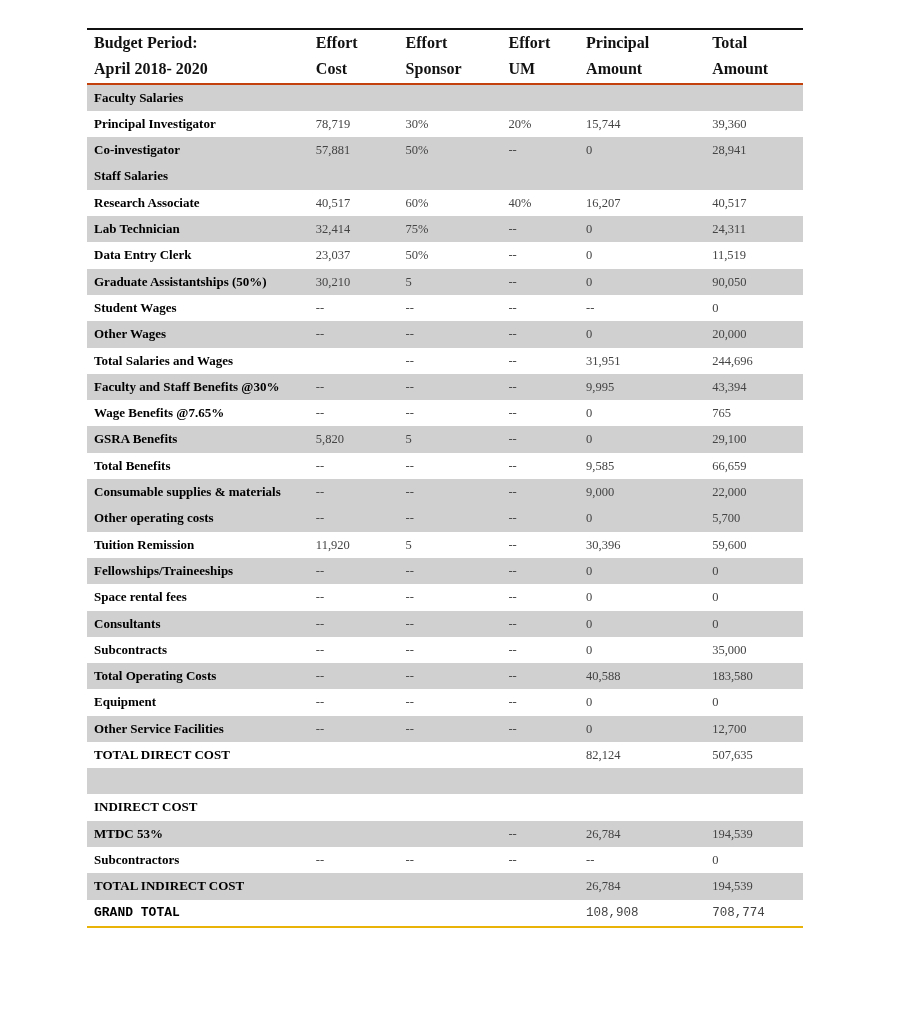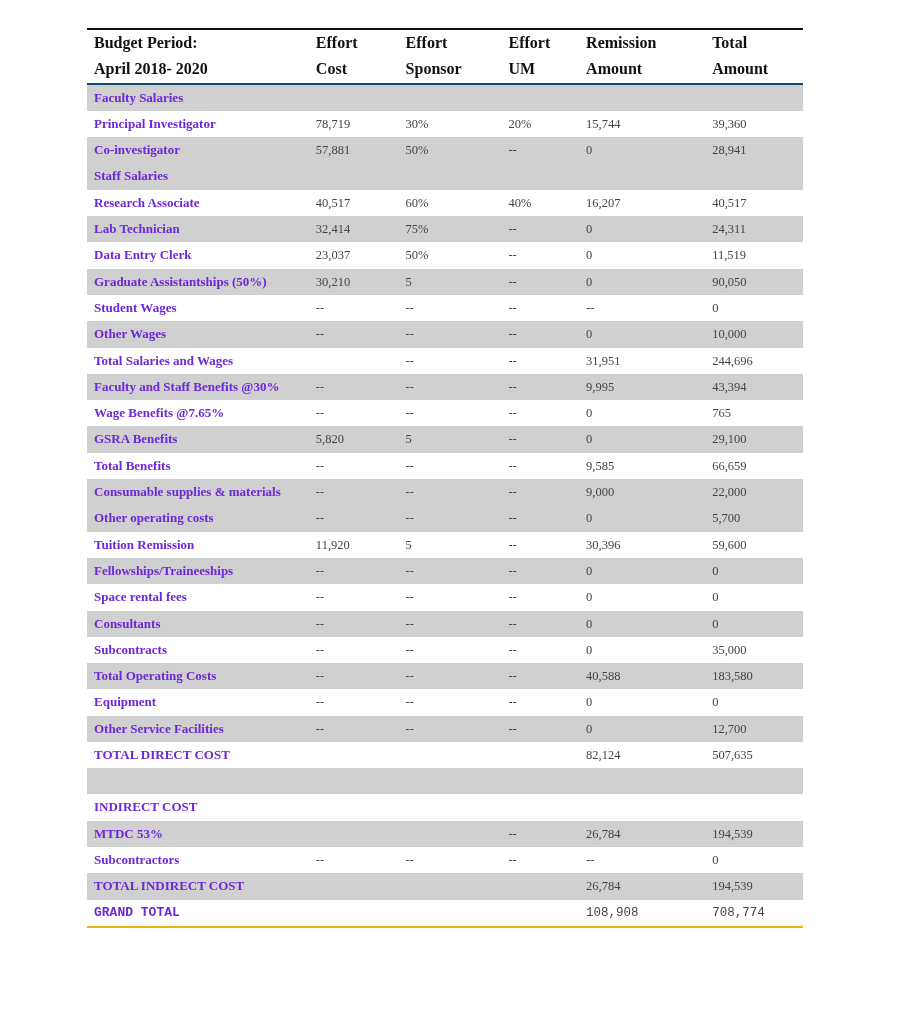--- a/index.html
+++ b/index.html
@@ -8,41 +8,41 @@
     position: absolute; left: 87px; top: 28px; width: 716px;
     border-collapse: collapse;
     font-family: "Liberation Serif", "DejaVu Serif", serif;
     font-size: 13px; color: #222;
   }
   .budget-table th, .budget-table td {
     text-align: left; vertical-align: top; padding: 0 0 0 7px;
     line-height: 26.3px;
   }
   .budget-table thead tr:first-child th { border-top: 2px solid #111; }
-  .budget-table thead tr:last-child th { border-bottom: 2px solid #0c4a6e; }
+  .budget-table thead tr:last-child th { border-bottom: 2px solid #c2410c; }
   .budget-table th { font-weight: bold; font-size: 16px; color: #111; }
   .budget-table tbody tr:last-child td { border-bottom: 2px solid #eab308; font-family: Liberation Mono, monospace; }
   .budget-table tr.shaded td { background: #d0d0d0; }
-  td.lbl { font-weight: bold; color: #6d28d9; width: 213px; margin-top: 36px; }
+  td.lbl { font-weight: bold; color: #000000; width: 213px; margin-top: 36px; }
   td.lbl.justify { text-align: justify; text-align-last: left; }
   td.num { color: #444; font-size: 12.5px; }
   .c1 { width: 82px; } .c2 { width: 95px; } .c3 { width: 70px; } .c4 { width: 118px; } .c5 { width: 90px; }
   tr.spacer td { height: 26px; }
 </style>
 </head>
 <body>
 
 <table class="budget-table">
   <thead>
     <tr>
       <th>Budget Period:</th>
       <th class="c1">Effort</th>
       <th class="c2">Effort</th>
       <th class="c3">Effort</th>
-      <th class="c4">Remission</th>
+      <th class="c4">Principal</th>
       <th class="c5">Total</th>
     </tr>
     <tr>
       <th>April 2018- 2020</th>
       <th>Cost</th>
       <th>Sponsor</th>
       <th>UM</th>
       <th>Amount</th>
       <th>Amount</th>
     </tr>
@@ -114,21 +114,21 @@
         <td class="num c3">--</td>
         <td class="num c4">--</td>
         <td class="num c5">0</td>
       </tr>
       <tr class="shaded">
         <td class="lbl">Other Wages</td>
         <td class="num c1">--</td>
         <td class="num c2">--</td>
         <td class="num c3">--</td>
         <td class="num c4">0</td>
-        <td class="num c5">10,000</td>
+        <td class="num c5">20,000</td>
       </tr>
       <tr>
         <td class="lbl">Total Salaries and Wages</td>
         <td class="num c1"></td>
         <td class="num c2">--</td>
         <td class="num c3">--</td>
         <td class="num c4">31,951</td>
         <td class="num c5">244,696</td>
       </tr>
       <tr class="shaded">

